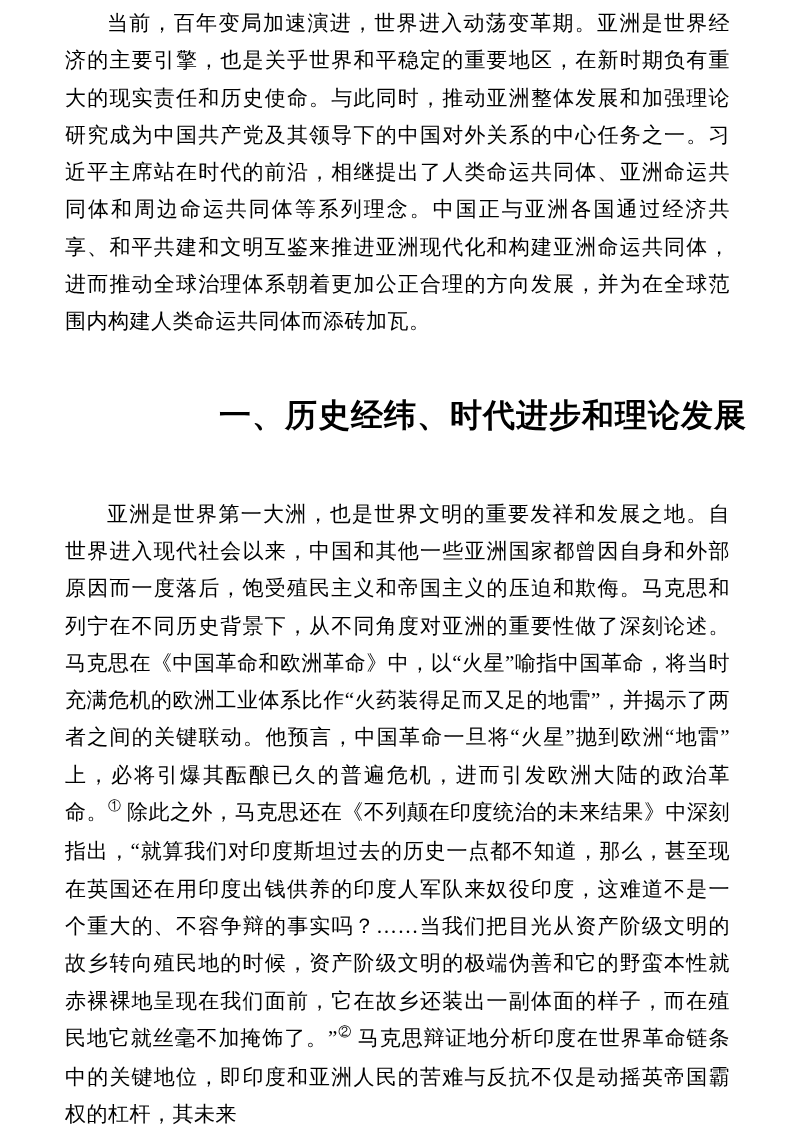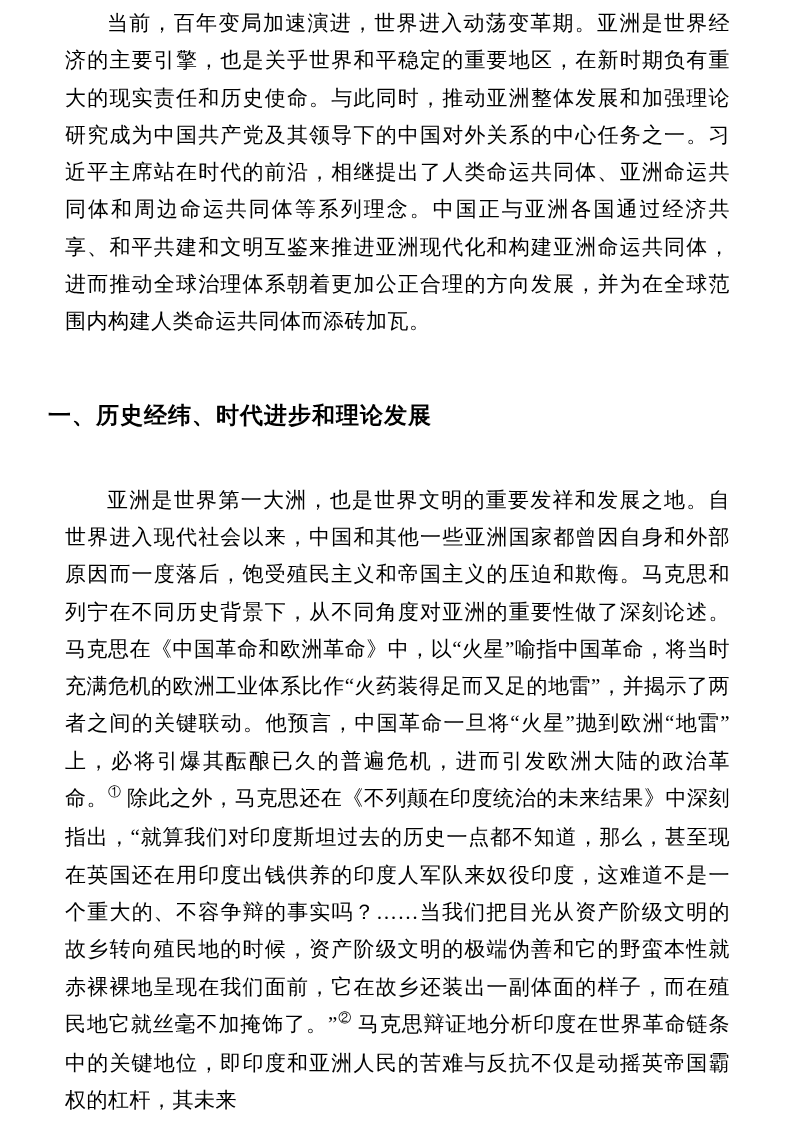--- a/index.html
+++ b/index.html
@@ -25,26 +25,26 @@
     text-align: justify;
     text-indent: 2em;
     letter-spacing: 0.5px;
     word-break: break-all;
   }
   #paragraph-1 {
     padding-top: 5px;
   }
   
   .heading {
-    margin: 56px 0 48px 0;
+    margin: 56px 0 62px 0;
     font-family: "Liberation Sans", "DejaVu Sans", sans-serif;
     font-weight: bold;
-    font-size: 23px;
+    font-size: 32px;
     line-height: 37px;
-    text-align: left;
+    text-align: right;
     letter-spacing: 1px;
   }
   
   .fn-ref {
     font-size: 13px;
     position: relative;
     top: -9px;
     letter-spacing: 0;
   }
   

